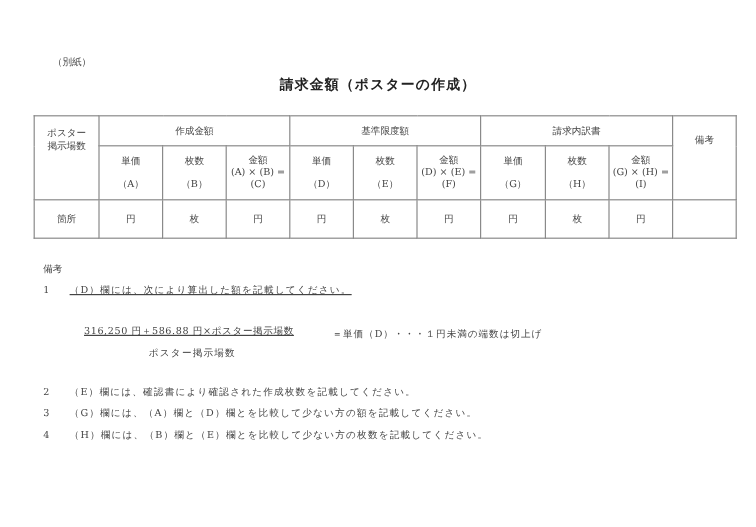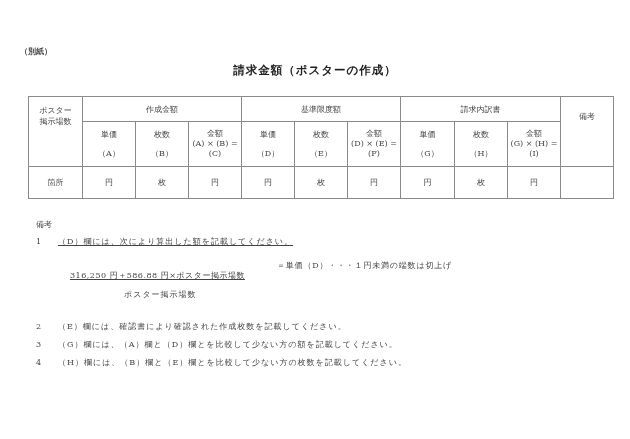--- a/index.html
+++ b/index.html
@@ -1,35 +1,35 @@
 <!DOCTYPE html>
 <html><head>
 <meta charset="utf-8">
 <style>
   html, body { margin:0; padding:0; background:#ffffff; }
   body { width:630px; height:439px; position:relative; overflow:hidden;
          font-family:"DejaVu Serif", serif; color:#333; }
   .abs { position:absolute; white-space:nowrap; }
-  .annex { left:20px; top:46px; font-size:8px; color:#444;font-weight:bold; }
+  .annex { left:44px; top:46px; font-size:8px; color:#444; }
   .title { left:0; width:630px; top:63px; text-align:center; font-size:11.5px; font-weight:bold;
            font-family:"DejaVu Sans", sans-serif; letter-spacing:1px; color:#222; }
   table.grid { position:absolute; left:28px; top:96px; border-collapse:collapse; table-layout:fixed; }
   table.grid td { border:1px solid #8a8a8a; font-size:8px; color:#444; text-align:center; padding:0; vertical-align:middle; }
   .hdr1 td { height:24px; }
   .hdr2 td { height:44px;margin-top:28px; }
   .datarow td { height:31px; text-align:right; vertical-align:bottom; padding:0 4px 2px 0;margin-left:44px; }
   .sub { line-height:11px; }
   .sub .l2 { margin-top:8px; display:block; }
   .amt { line-height:10px; font-size:7.5px; }
   .notes-h { left:36px; top:219px; font-size:8px; color:#444; }
   .note { left:36px; font-size:8px; color:#444; letter-spacing:1px; }
   .note .num { display:inline-block; width:22px; }
   .frac-top { left:70px; top:270px; font-size:8px; color:#444; text-decoration:underline; letter-spacing:0.5px; }
   .frac-bot { left:124px; top:289px; font-size:8px; color:#444; letter-spacing:1px; }
-  .frac-eq { left:277px; top:260px; font-size:8px; color:#444; letter-spacing:0.8px; }
+  .frac-eq { left:277px; top:273px; font-size:8px; color:#444; letter-spacing:0.8px; }
 </style>
 </head>
 <body>
 
 <div class="abs annex">（別紙）</div>
 <div class="abs title">請求金額（ポスターの作成）</div>
 
 <table class="grid">
   <colgroup>
     <col style="width:54px">

